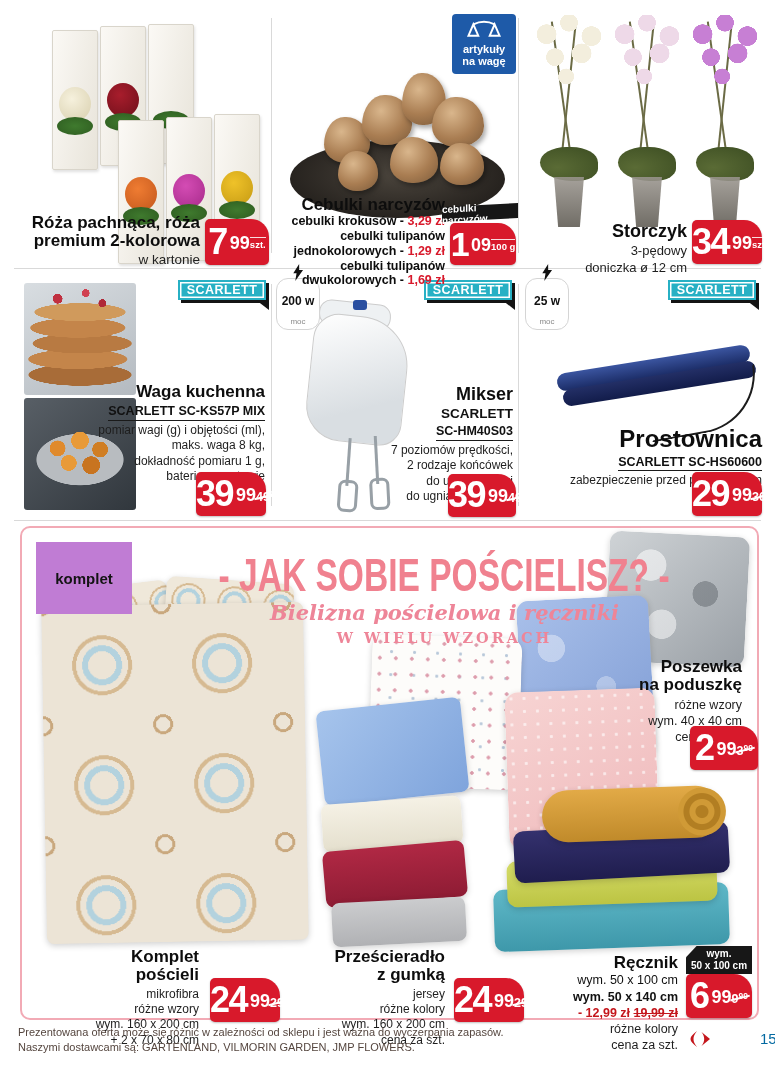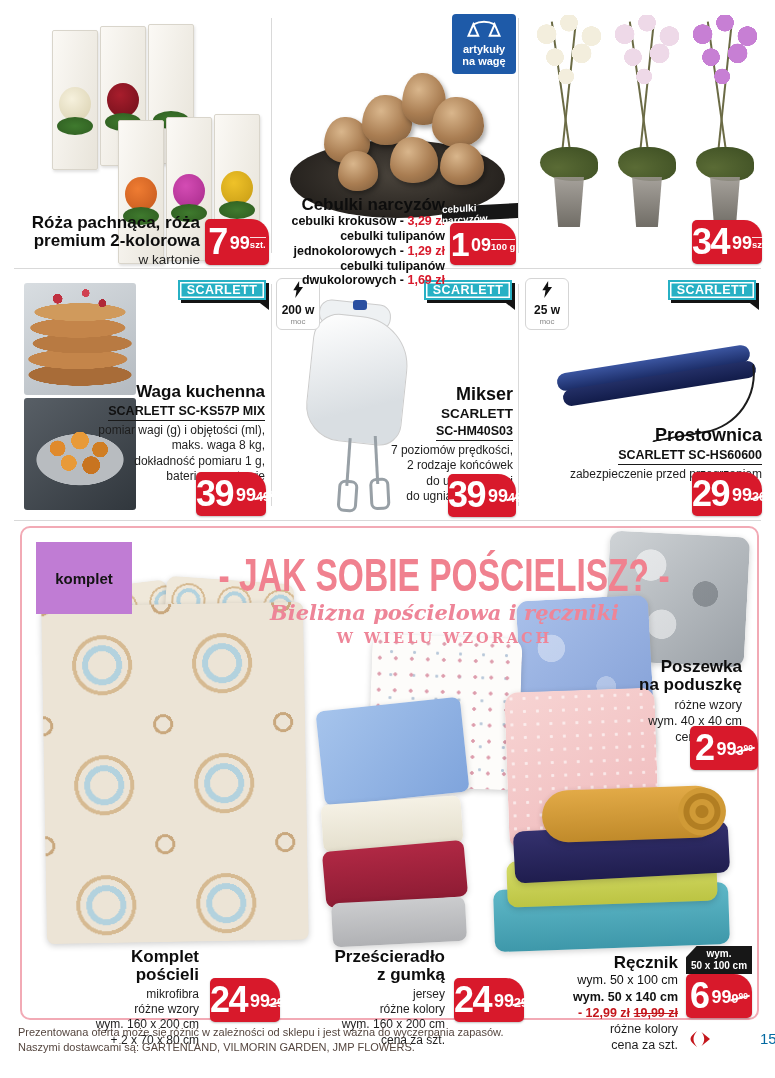--- a/index.html
+++ b/index.html
@@ -25,23 +25,23 @@
                background:#fff;transform:rotate(-14deg);}
 
   
   .band{position:absolute;background:#171717;color:#fff;font-weight:700;
         display:flex;flex-direction:column;align-items:center;justify-content:center;z-index:6;}
   .scarlett{position:absolute;background:#27b0c4;color:#fff;font-weight:700;font-size:12.5px;
         letter-spacing:.5px;display:flex;align-items:center;justify-content:center;
         box-shadow:inset 0 0 0 2px #27b0c4, inset 0 0 0 3.5px #fff, 3px 3px 0 #141414;z-index:5;}
   .scarlett::after{content:"";position:absolute;right:-3px;bottom:-10px;
         border-left:13px solid transparent;border-top:10px solid #141414;}
-  .powerb{position:absolute;background:#fff;border:1px solid #d5d5d5;border-radius:6px;
-        display:flex;flex-direction:column;align-items:center;justify-content:space-between;
-        padding:2px 0;z-index:5;}
+  .powerb{position:absolute;background:#fff;border:1px solid #d5d5d5;border-radius:12px;
+        display:flex;flex-direction:column;align-items:center;justify-content:flex-end;
+        padding:2px 0;z-index:5;gap:10px;}
   .powerb .pv{font-weight:700;font-size:12px;line-height:1.1;}
   .powerb .pl{font-size:8px;color:#8a8a8a;line-height:1.1;}
   .weightb{position:absolute;background:#1e5aa8;border-radius:4px;color:#fff;display:flex;
         flex-direction:column;align-items:center;justify-content:center;font-weight:700;
         font-size:11px;line-height:1.15;z-index:5;}
 
   
   .tblock{position:absolute;text-align:right;z-index:6;}
   .pname{font-weight:700;font-size:17px;line-height:1.08;color:#0d0d0d;white-space:pre-line;}
   .pnote{font-size:13.5px;color:#222;margin-top:1px;}
@@ -274,20 +274,25 @@
         <div class="pot"></div>
     </div>
     <div class="orchid" style="left:156px;--fc:#c77fd4;">
       <div class="stem"></div>
         <div class="stem s2"></div>
         <div class="flowers"></div>
         <div class="leaves"></div>
         <div class="pot"></div>
     </div>
   </div>
+  <div class="tblock" style="left:555px;top:222px;width:132px;">
+    <div class="pname" style="font-size:18px;">Storczyk</div>
+    <div class="pdesc" style="font-size:13px;">3-pędowy
+doniczka ø 12 cm</div>
+  </div>
   <div class="pbadge" style="left:692px;top:220px;width:70px;height:44px;">
     <span class="pw">34</span>
     <span class="pcol">
       <span class="pc">99</span>
       <span class="punit">szt.</span>
     </span>
   </div>
 
   <div class="photo" style="left:24px;top:283px;width:112px;height:112px;">
       <div class="pancakes"></div>
@@ -358,21 +363,21 @@
   </div>
   <div class="scarlett" style="left:668px;top:280px;width:88px;height:20px;">
     <span>SCARLETT</span>
   </div>
   <div class="abs" style="left:538px;top:325px;width:227px;height:110px;">
     <div class="ironbar" style="left:18px;top:34px;width:195px;height:18px;background:linear-gradient(#3b55a0,#1b2c66);transform:rotate(-9deg);"></div>
     <div class="ironbar" style="left:24px;top:50px;width:195px;height:17px;background:linear-gradient(#232f66,#121c4a);transform:rotate(-9deg);"></div>
     <div class="cable" style="left:108px;top:48px;"></div>
   </div>
   <div class="tblock" style="left:560px;top:426px;width:202px;">
-    <div class="pname" style="font-size:18px;">Prostownica</div>
+    <div class="pname" style="font-size:24px;">Prostownica</div>
     <div class="brandline">SCARLETT SC-HS60600</div>
     <div class="pdesc">zabezpieczenie przed przegrzaniem</div>
   </div>
   <div class="pbadge" style="left:692px;top:472px;width:70px;height:44px;">
     <span class="pw">29</span>
     <span class="pcol">
       <span class="pc">99</span>
       <span class="pold"><span class="ow">36</span><span class="oc">99</span></span>
     </span>
   </div>

